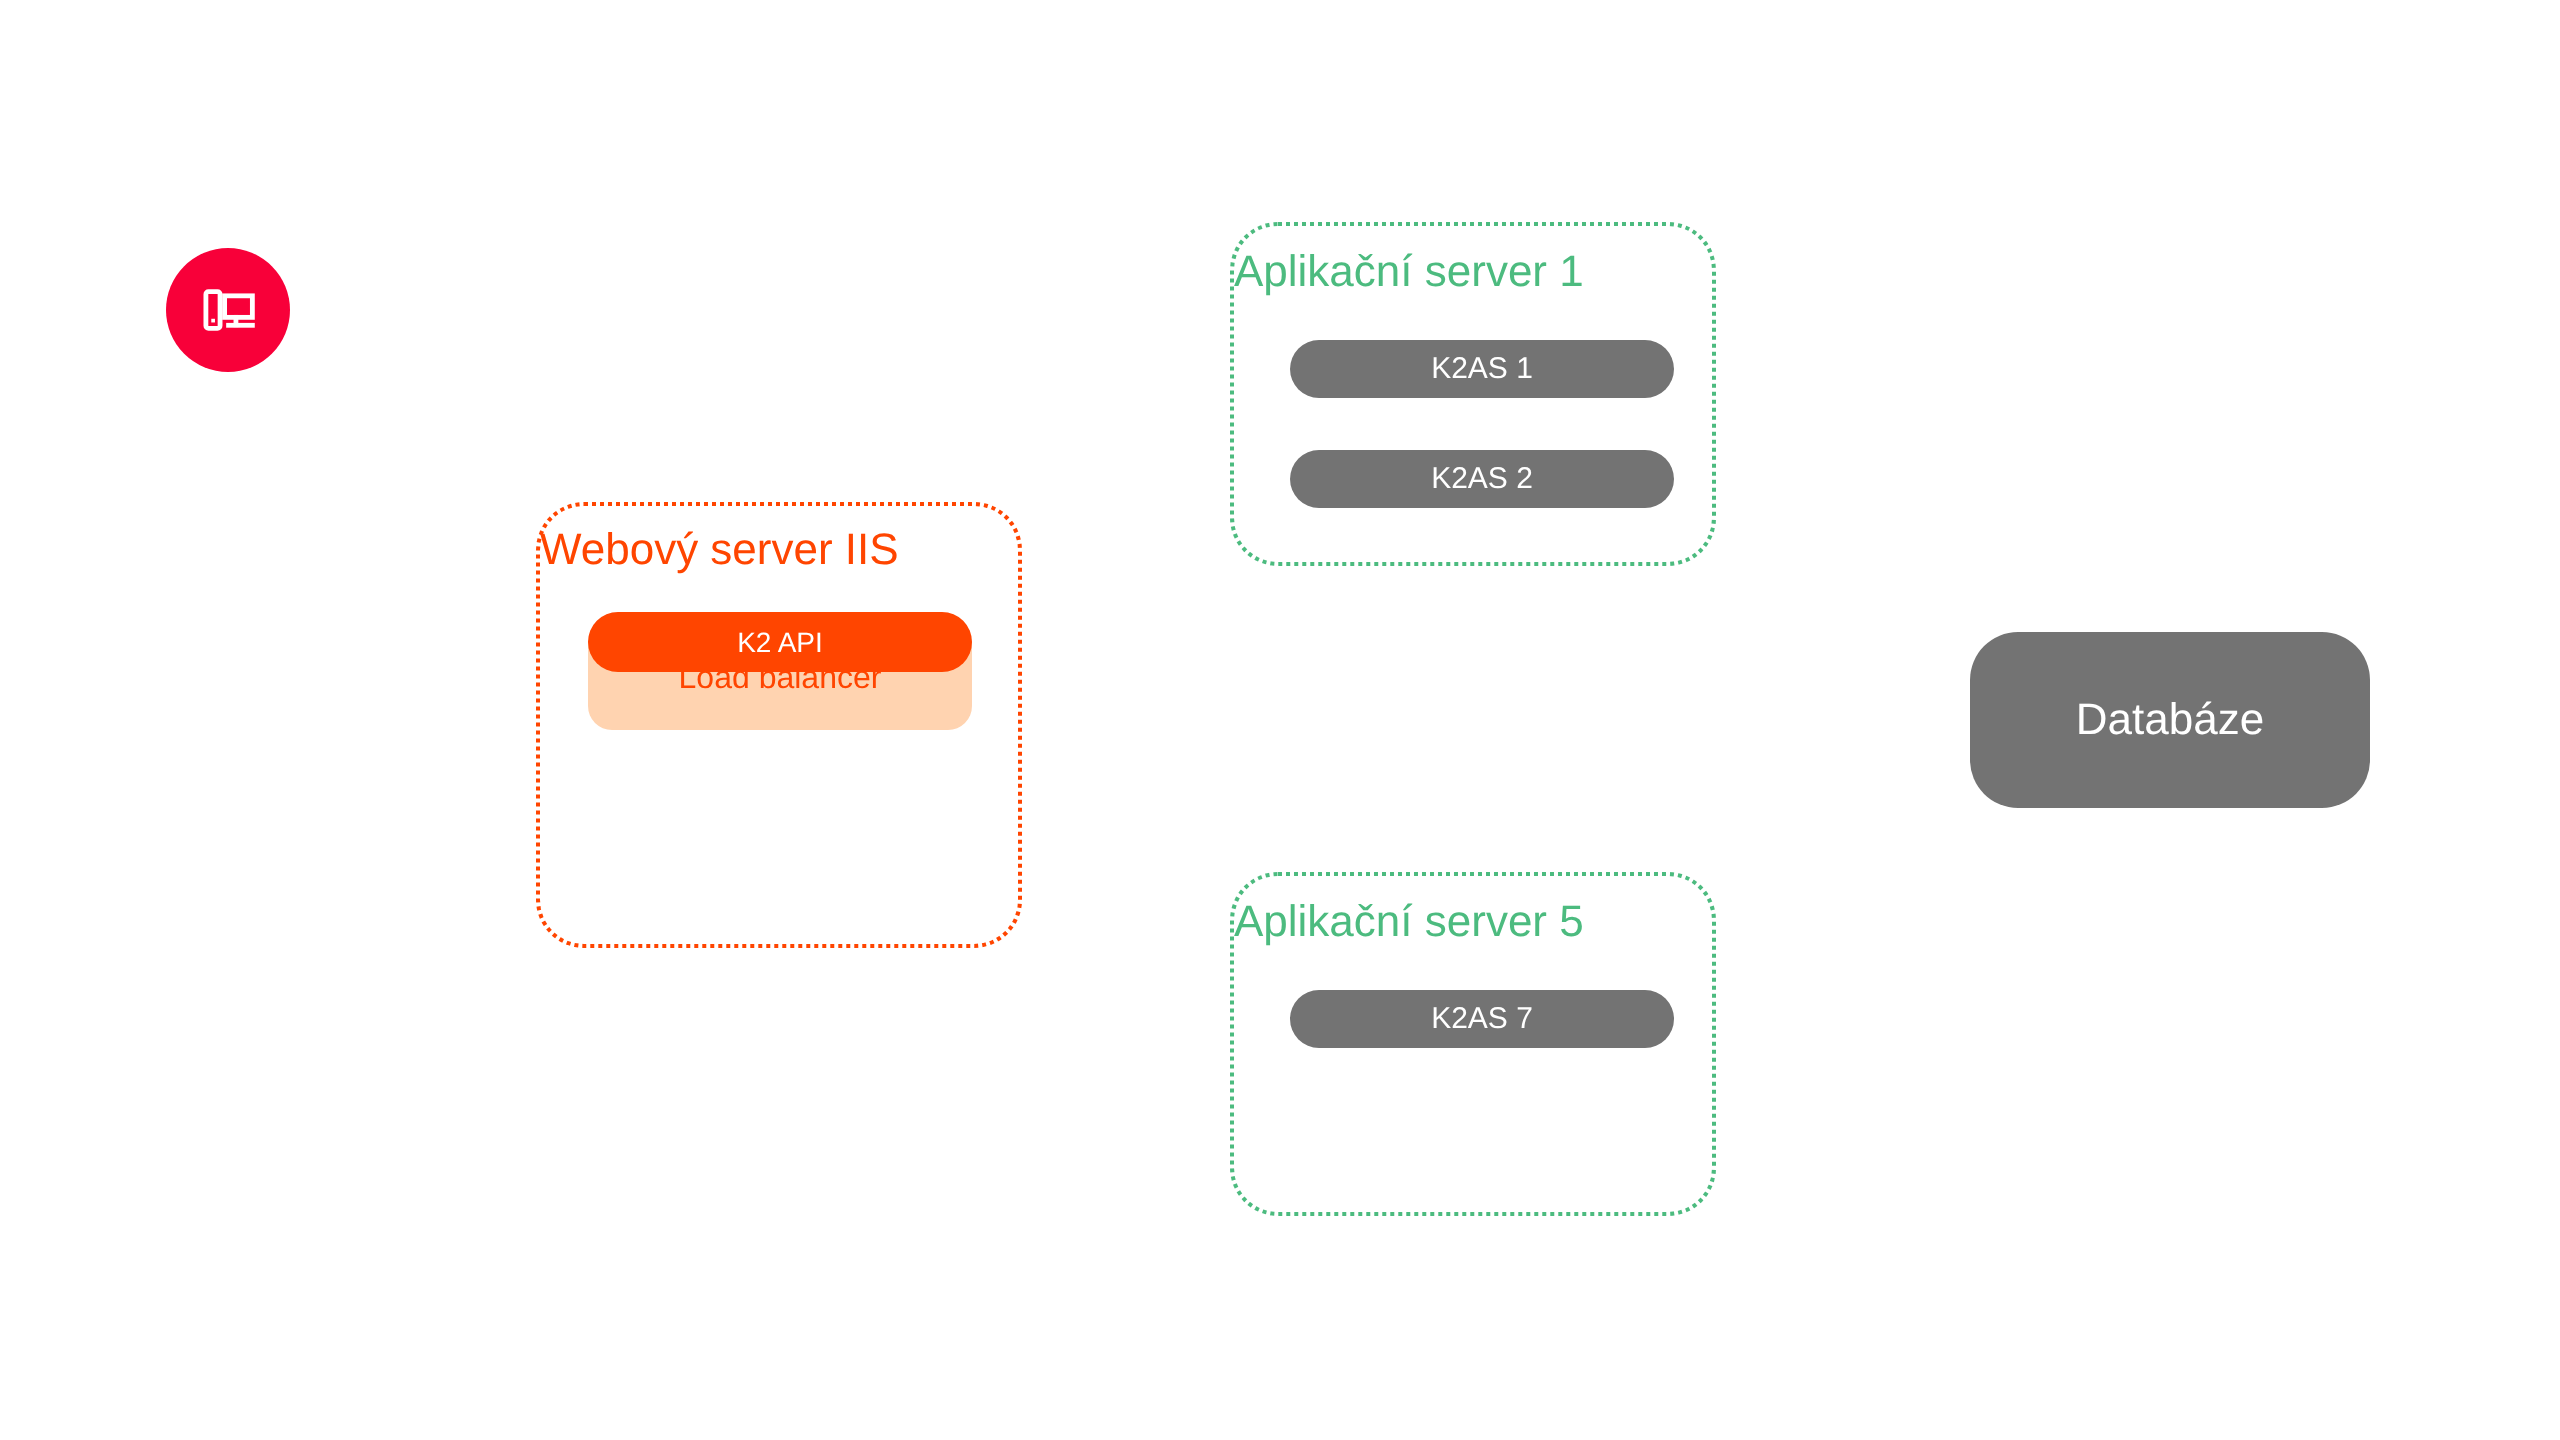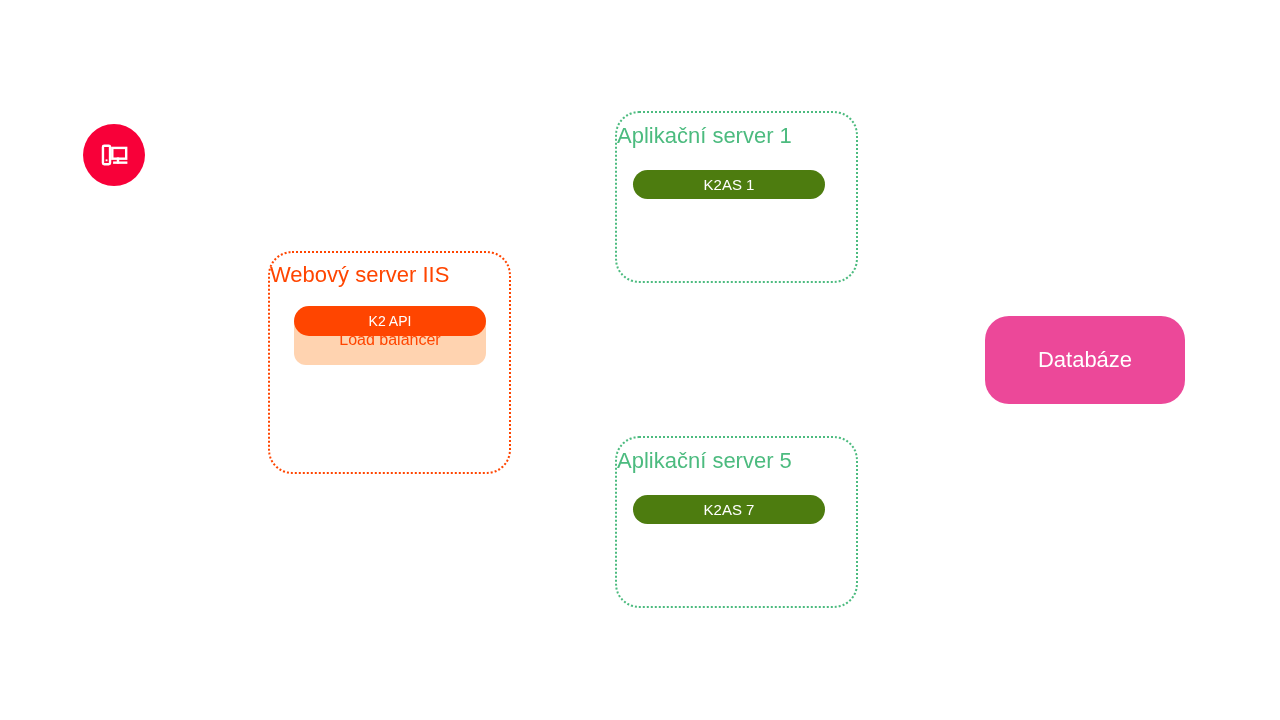--- a/index.html
+++ b/index.html
@@ -95,42 +95,42 @@
   .app-box {
     width: 243px;
     height: 172px;
     border: 2px dotted #4CBB7F;
   }
   .app-box.app1 { left: 615px; top: 111px; }
   .app-box.app2 { left: 615px; top: 436px; }
   .app-box .group-title { top: 12px; color: #4CBB7F; }
   .node-pill {
     position: absolute;
-    left: 16px;
+    left: 28px;
     width: 192px;
     height: 29px;
     border-radius: 15px;
-    background: #4d7c0f;
+    background: #737373;
     color: #ffffff;
     font-size: 15px;
     line-height: 29px;
     text-align: center;
   }
   .node-pill.first  { top: 57px; }
   .node-pill.second { top: 112px; }
 
   
   .db-node {
     position: absolute;
     left: 985px;
     top: 316px;
     width: 200px;
     height: 88px;
     border-radius: 24px;
-    background: #ec4899;
+    background: #737373;
     color: #ffffff;
     font-size: 22px;
     display: flex;
     align-items: center;
     justify-content: center;
   }
 </style>
 </head>
 <body>
 
@@ -150,20 +150,21 @@
     <div class="group-title">Webový server IIS</div>
     <div class="api-pill">K2 API</div>
     <div class="lb-block">
       <span>Load balancer</span>
     </div>
   </div>
 
   <div class="group-box app-box app1">
     <div class="group-title">Aplikační server 1</div>
     <div class="node-pill first">K2AS 1</div>
+    <div class="node-pill second">K2AS 2</div>
   </div>
 
   <div class="group-box app-box app2">
     <div class="group-title">Aplikační server 5</div>
     <div class="node-pill first">K2AS 7</div>
   </div>
 
   <div class="db-node">Databáze</div>
 
 </div>

